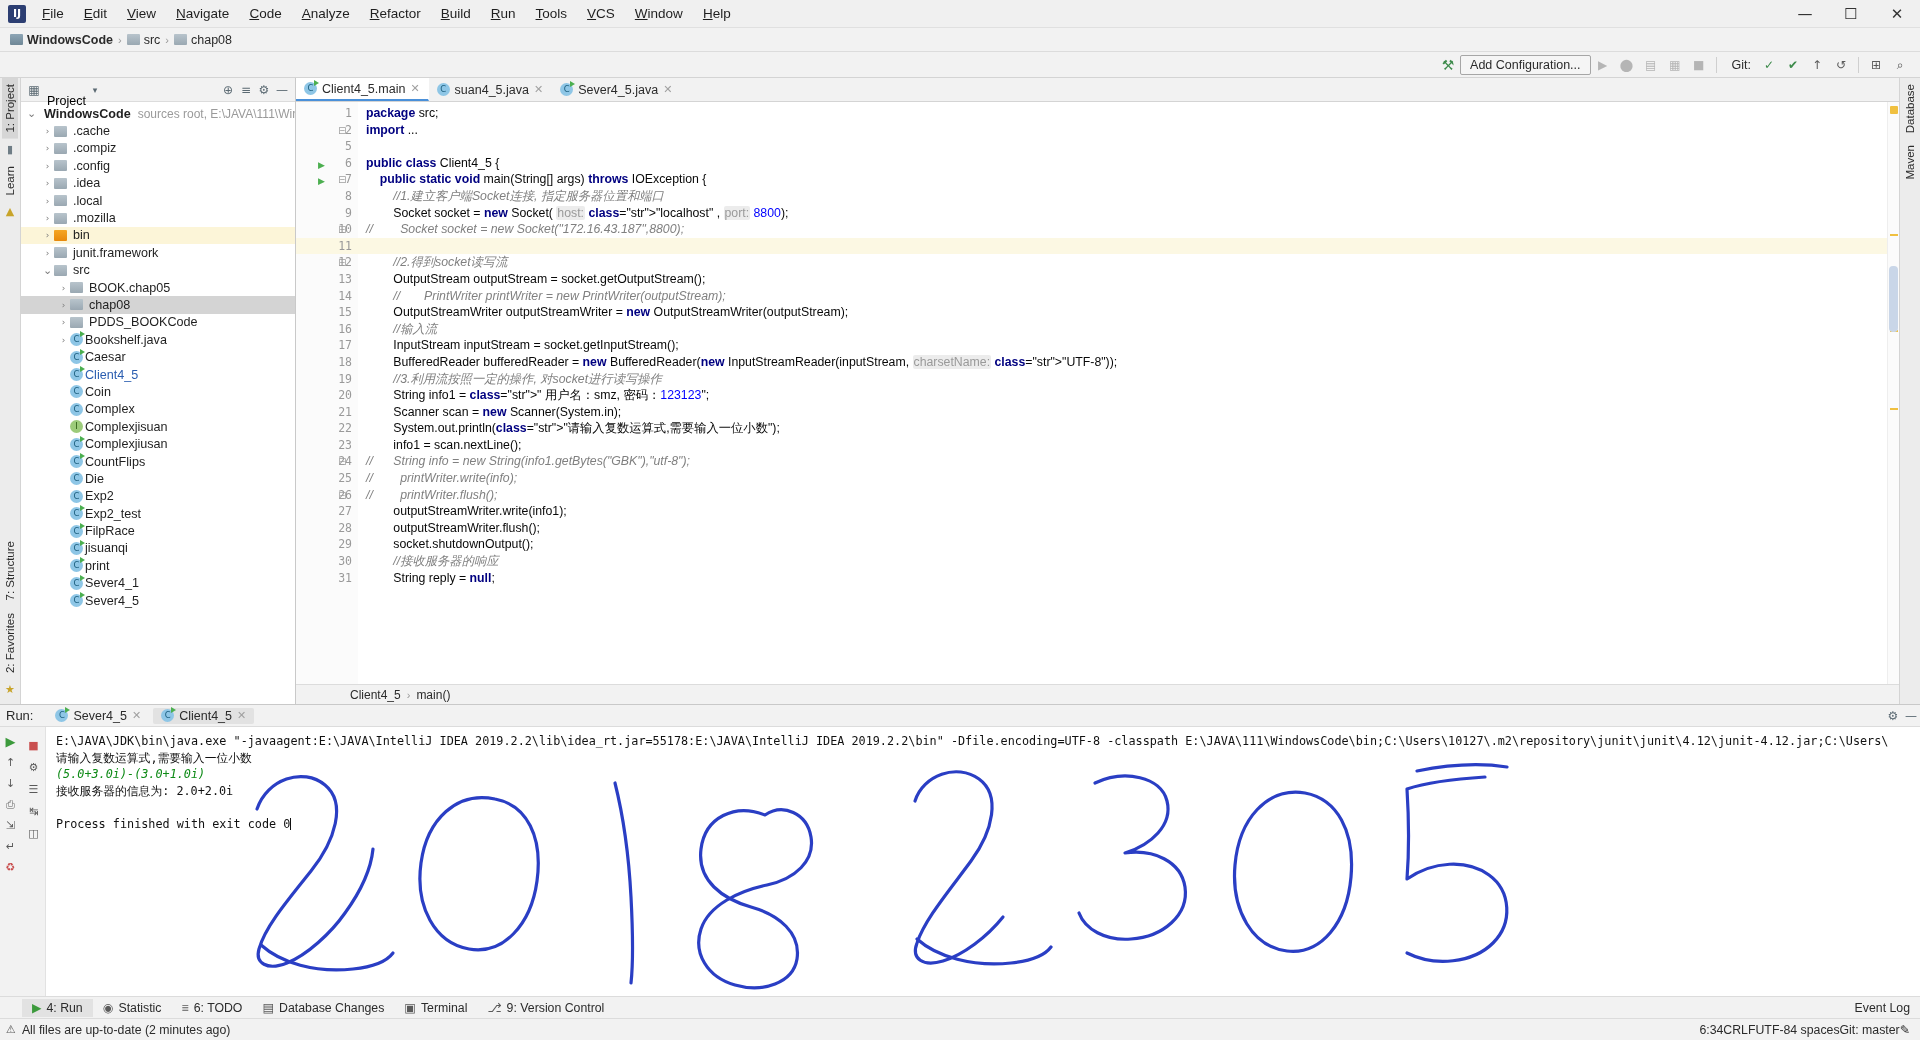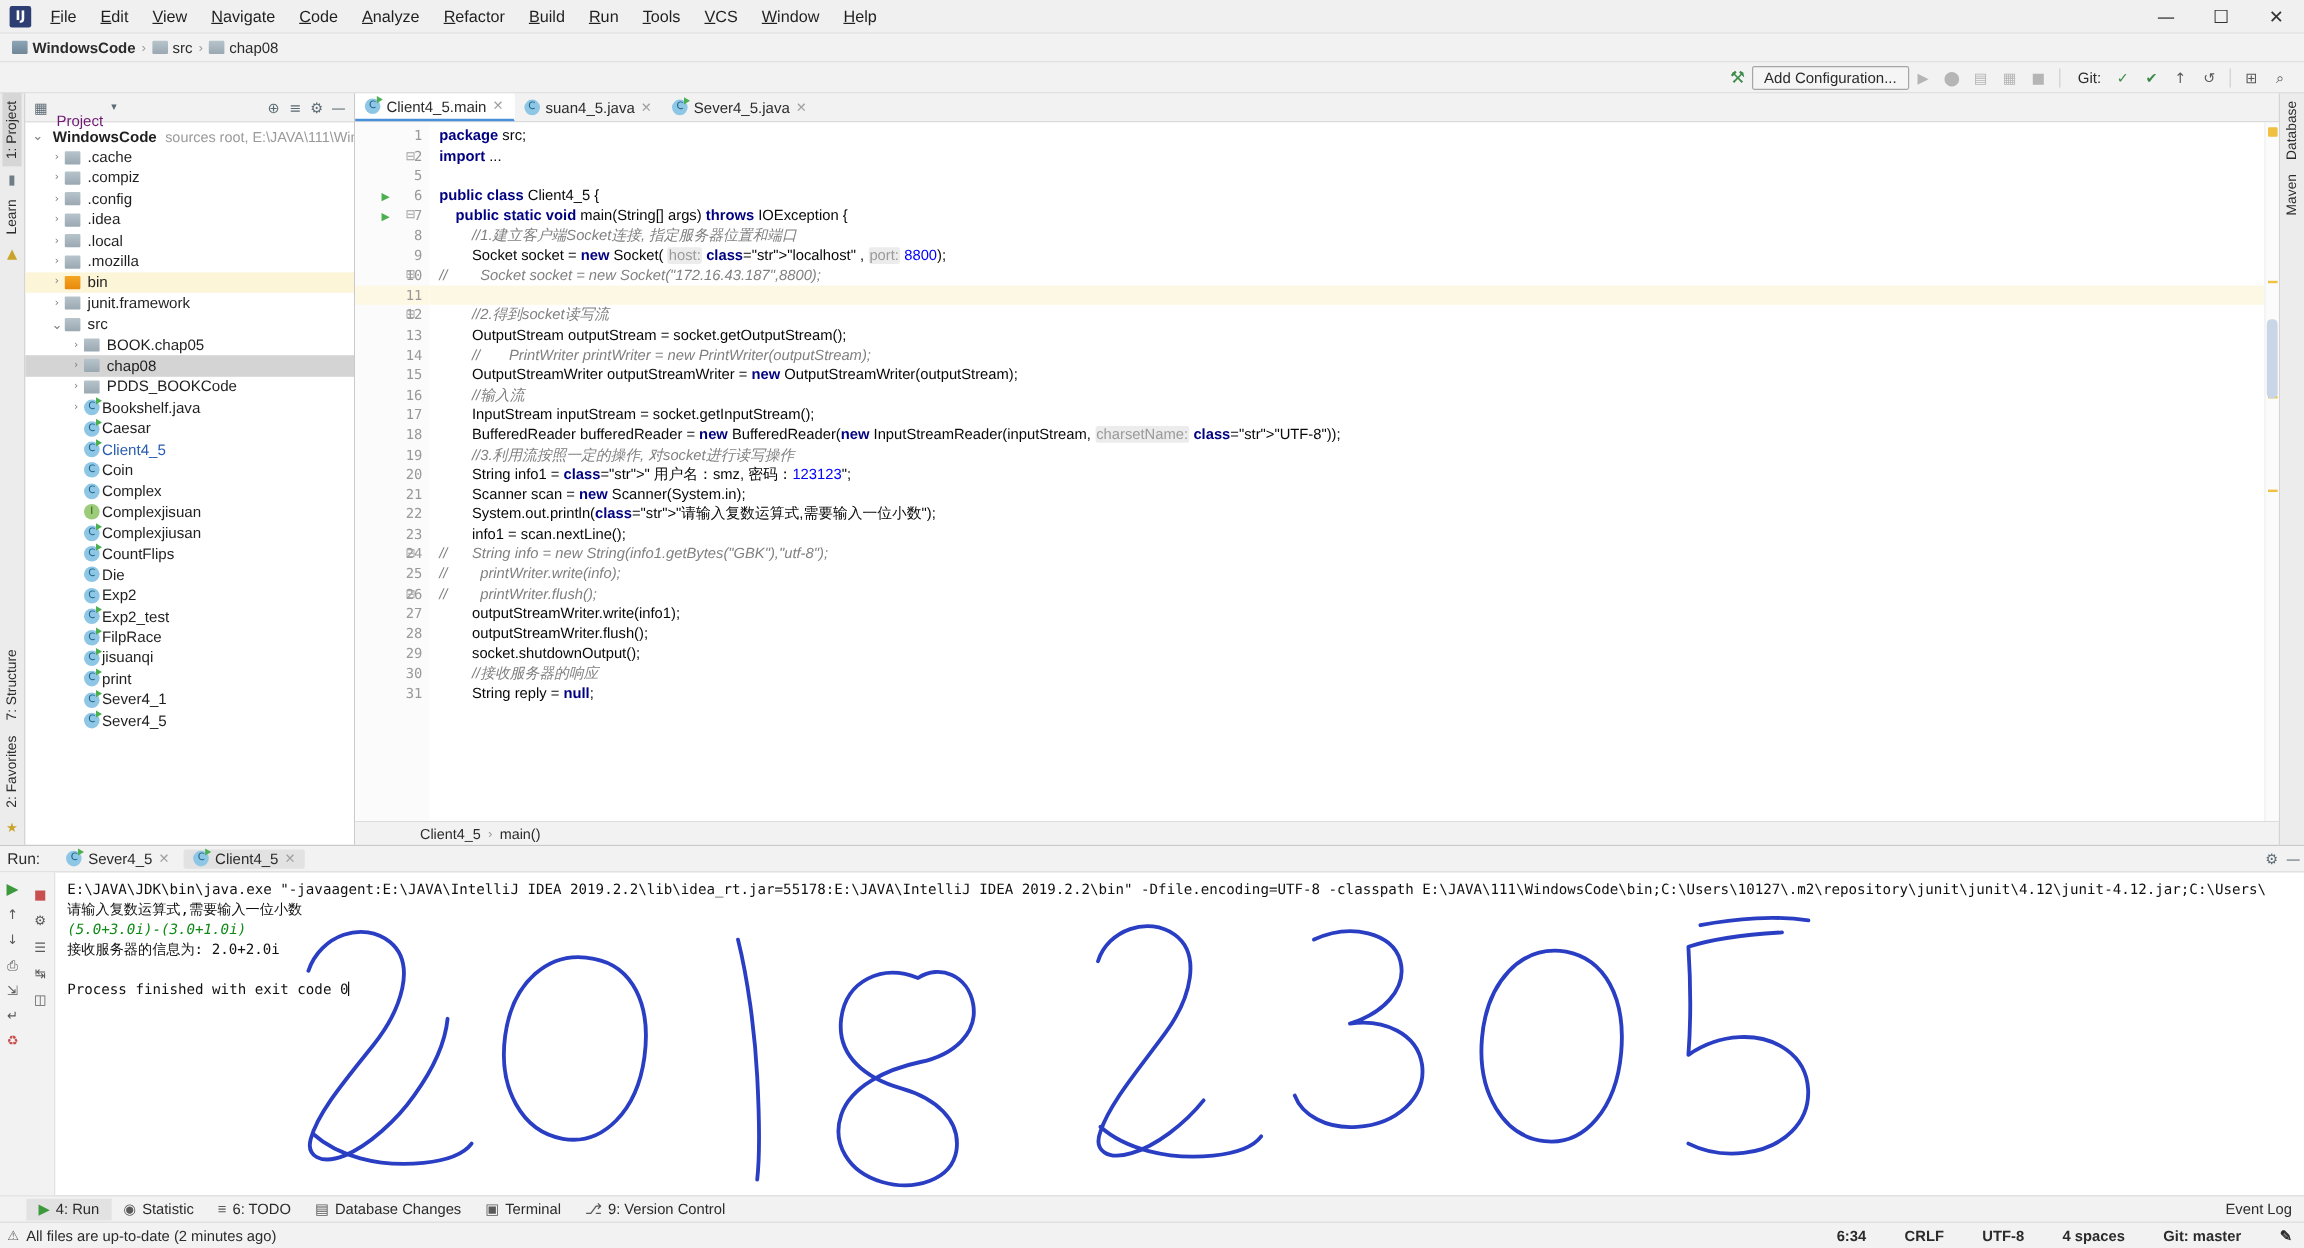--- a/index.html
+++ b/index.html
@@ -81,21 +81,21 @@
   .vtab.active { background: #d6d6d6; }
   .strip-icon { font-size: 11px; margin: 4px 0; color:#6f7d86; font-family:"DejaVu Sans",sans-serif;}
   .strip-bottom { margin-top: auto; display:flex; flex-direction:column; align-items:center; padding-bottom:4px;}
 
   
   .project-panel { width: 275px; background: #ffffff; display: flex; flex-direction: column; flex:none; border-right:1px solid #c9c9c9;}
   .pp-header {
     height: 24px; display: flex; align-items: center; background: #f2f2f2;
     border-bottom: 1px solid #dcdcdc; padding: 0 4px; flex:none;
   }
-  .pp-title { font-size: 12.5px; color: #701a75; margin-left:4px;margin-top:23px; }
+  .pp-title { font-size: 12.5px; color: #000000; margin-left:4px;margin-top:23px; }
   .pp-header .sp { flex:1; }
   .pp-ico { width:18px; text-align:center; color:#5b6a73; font-size:12px; font-family:"DejaVu Sans",sans-serif;}
   .tree { flex: 1; overflow: hidden; padding-top: 3px; font-size: 12.6px; color: #1f1f1f; position:relative;}
   .trow { height: 17.4px; display: flex; align-items: center; white-space: nowrap; padding-left: 4px; }
   .trow.sel { background: #d4d4d4; }
   .trow.hl { background: #fcf5d8; }
   .tw { display:inline-block; width: 13px; text-align:center; color:#7a7a7a; font-size:9px; font-family:"DejaVu Sans",sans-serif; flex:none;}
   .tlabel { margin-left: 2px; }
   .tlabel.bold { font-weight: bold; }
   .tmeta { color: #9a9a9a; margin-left: 7px; font-size: 12px; }
@@ -191,21 +191,21 @@
     font-size:12.3px; color:#2b2b2b; flex:none; padding-left: 22px;
   }
   .tbtn { display:flex; align-items:center; gap:5px; padding: 2px 10px; }
   .tbtn.active { background:#e2e2e2; }
   .tools-bar .sp { flex:1; }
   .statusbar {
     height: 22px; background:#f2f2f2; border-top:1px solid #dcdcdc; display:flex; align-items:center;
     font-size:12.3px; color:#2b2b2b; flex:none; padding: 0 10px 0 6px;
   }
   .statusbar .sp { flex:1; }
-  .sb-item { margin-left: 32px; font-weight: bold; }
+  .sb-item { margin-left: 0; }
   .lock { margin-right:6px; color:#5a5a5a; font-family:"DejaVu Sans",sans-serif; font-size:11px;}
 </style>
 </head>
 <body>
 
 <div class="app">
 
   <div class="titlebar">
     <div class="logo">IJ</div>
     <div class="menu" id="menu-bar">

